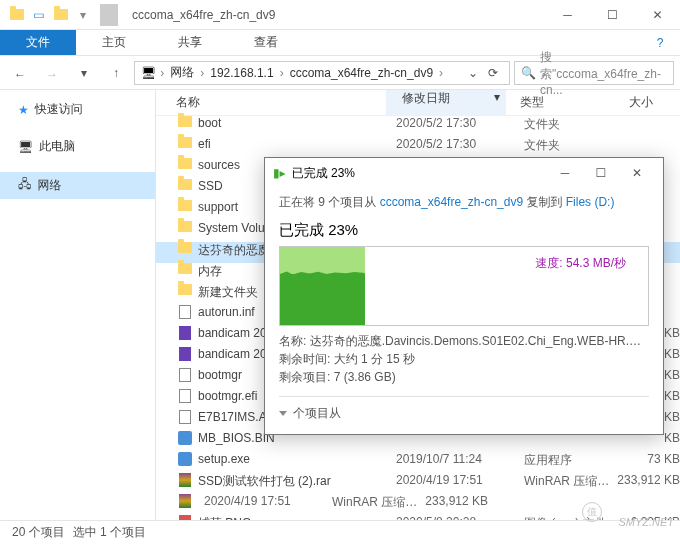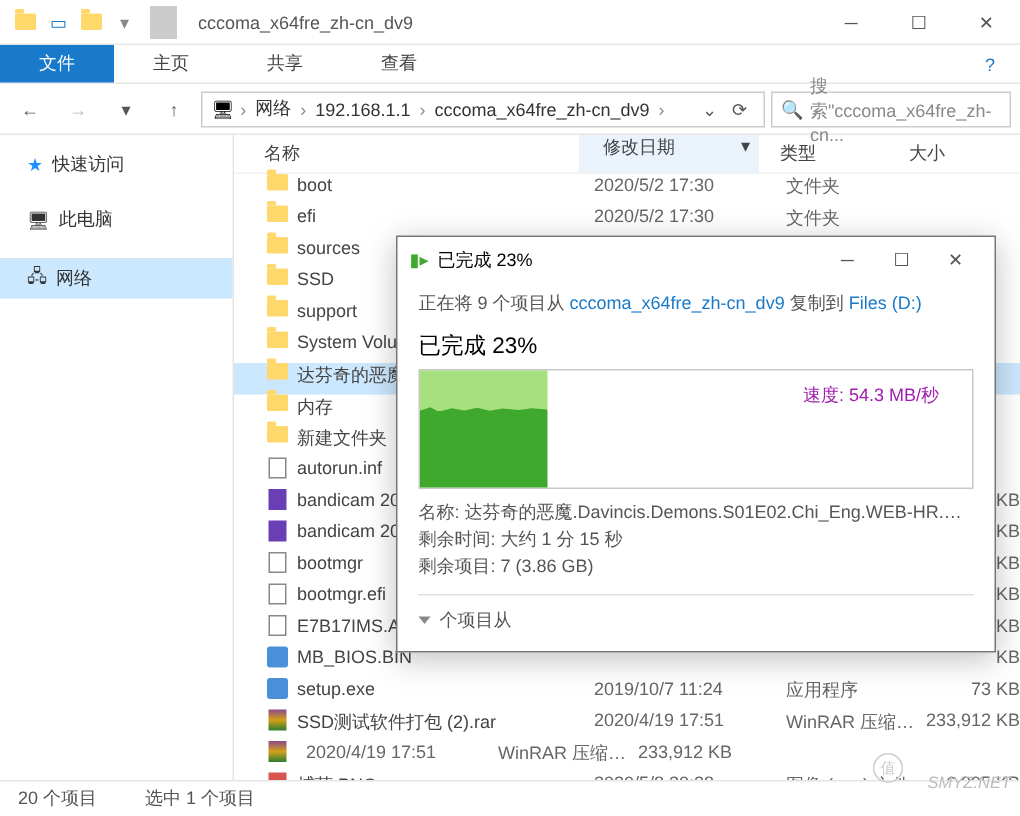--- a/index.html
+++ b/index.html
@@ -29,36 +29,36 @@
 .tree{width:158px;border-right:1px solid #e5e5e5;padding:8px 0;background:#fff}
 .tree-item{display:flex;align-items:center;padding:3px 8px 3px 18px;gap:6px;color:#333}
 .tree-item.sel{background:#cce8ff}
 .tree-item .star{color:#1e90ff}
 .tree-spacer{height:14px}
 .list{flex:1;position:relative}
 .list-head{display:flex;height:26px;align-items:center;border-bottom:1px solid #f0f0f0;color:#444;padding-left:20px}
 .col-name{width:210px}
 .col-date{width:120px;background:#eaf3fb;height:100%;display:flex;padding-left:16px}
 .col-type{width:100px;padding-left:14px}
-.col-size{width:70px;text-align:left}
+.col-size{width:70px;text-align:center}
 .row{display:flex;height:21px;align-items:flex-start;padding-left:20px;color:#444}
 .row.sel{background:#cce8ff}
 .row .ico{width:18px;display:flex;justify-content:center;margin-right:4px}
 .folder-ico{width:14px;height:11px;background:#ffd86b;border-radius:1px;position:relative}
 .folder-ico::before{content:"";position:absolute;top:-3px;left:0;width:6px;height:3px;background:#ffd86b;border-radius:1px 1px 0 0}
 .file-ico{width:12px;height:14px;background:#fff;border:1px solid #888}
 .exe-ico{width:14px;height:14px;background:#4a90d9;border-radius:2px}
 .rar-ico{width:12px;height:14px;background:linear-gradient(#8b4a8b,#d4a017,#2e7d32)}
 .png-ico{width:12px;height:14px;background:#d9534f}
 .bdc-ico{width:12px;height:14px;background:#6a3fb5}
 .row .nm{width:192px;overflow:hidden;white-space:nowrap;text-overflow:ellipsis}
 .row .dt{width:120px;padding-left:6px;color:#666}
 .row .tp{width:100px;padding-left:14px;color:#666;overflow:hidden;white-space:nowrap;text-overflow:ellipsis}
 .row .sz{width:70px;text-align:right;color:#666}
-.status{position:absolute;bottom:0;left:0;right:0;height:24px;border-top:1px solid #e5e5e5;display:flex;align-items:center;padding:0 12px;gap:32px;color:#555;background:#fff}
+.status{position:absolute;bottom:0;left:0;right:0;height:24px;border-top:1px solid #e5e5e5;display:flex;align-items:center;padding:0 12px;gap:8px;color:#555;background:#fff}
 .watermark{position:absolute;right:6px;bottom:16px;color:#bbb;font-size:11px;font-style:italic}
 .wm-circle{position:absolute;right:78px;bottom:22px;width:20px;height:20px;border:1px solid #ccc;border-radius:50%;color:#ccc;display:flex;align-items:center;justify-content:center;font-size:10px}
 
 .dlg{position:absolute;left:264px;top:157px;width:400px;background:#fff;border:1px solid #777;box-shadow:0 4px 20px rgba(0,0,0,.25)}
 .dlg-title{height:30px;display:flex;align-items:center;padding:0 8px}
 .dlg-title .winbtns{margin-left:auto}
 .dlg-title .winbtn{width:36px;height:28px}
 .dlg-body{padding:6px 14px 12px}
 .dlg-line1{color:#555;margin-bottom:10px}
 .dlg-line1 a{color:#1979ca;text-decoration:none}

